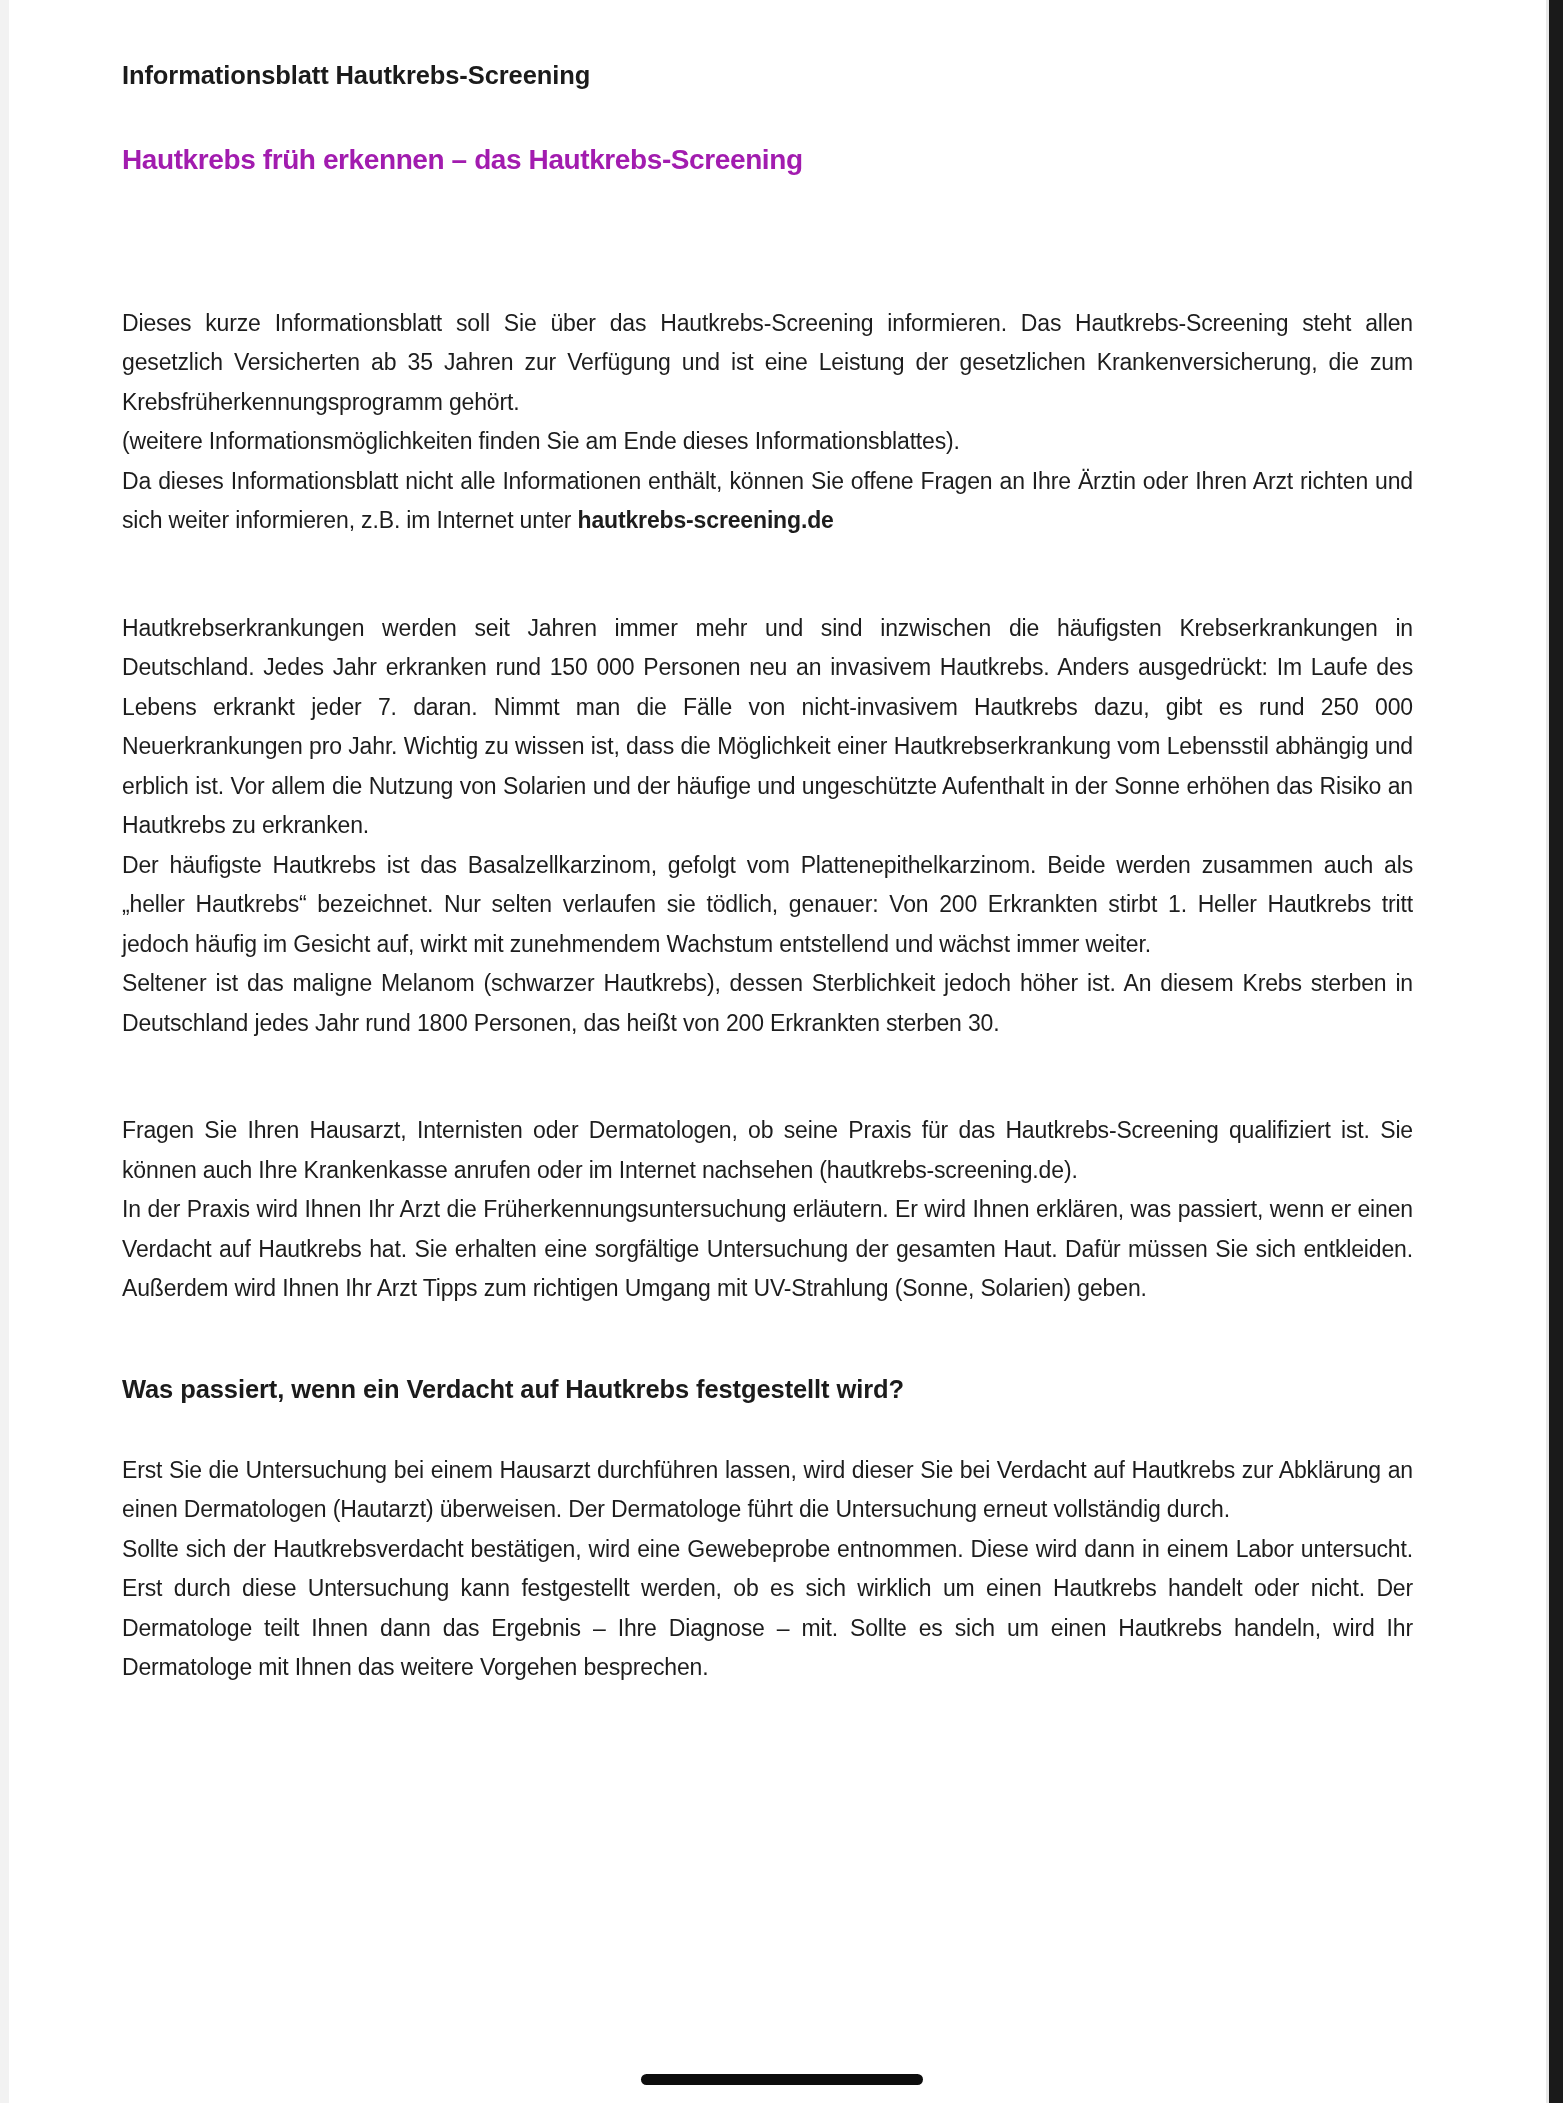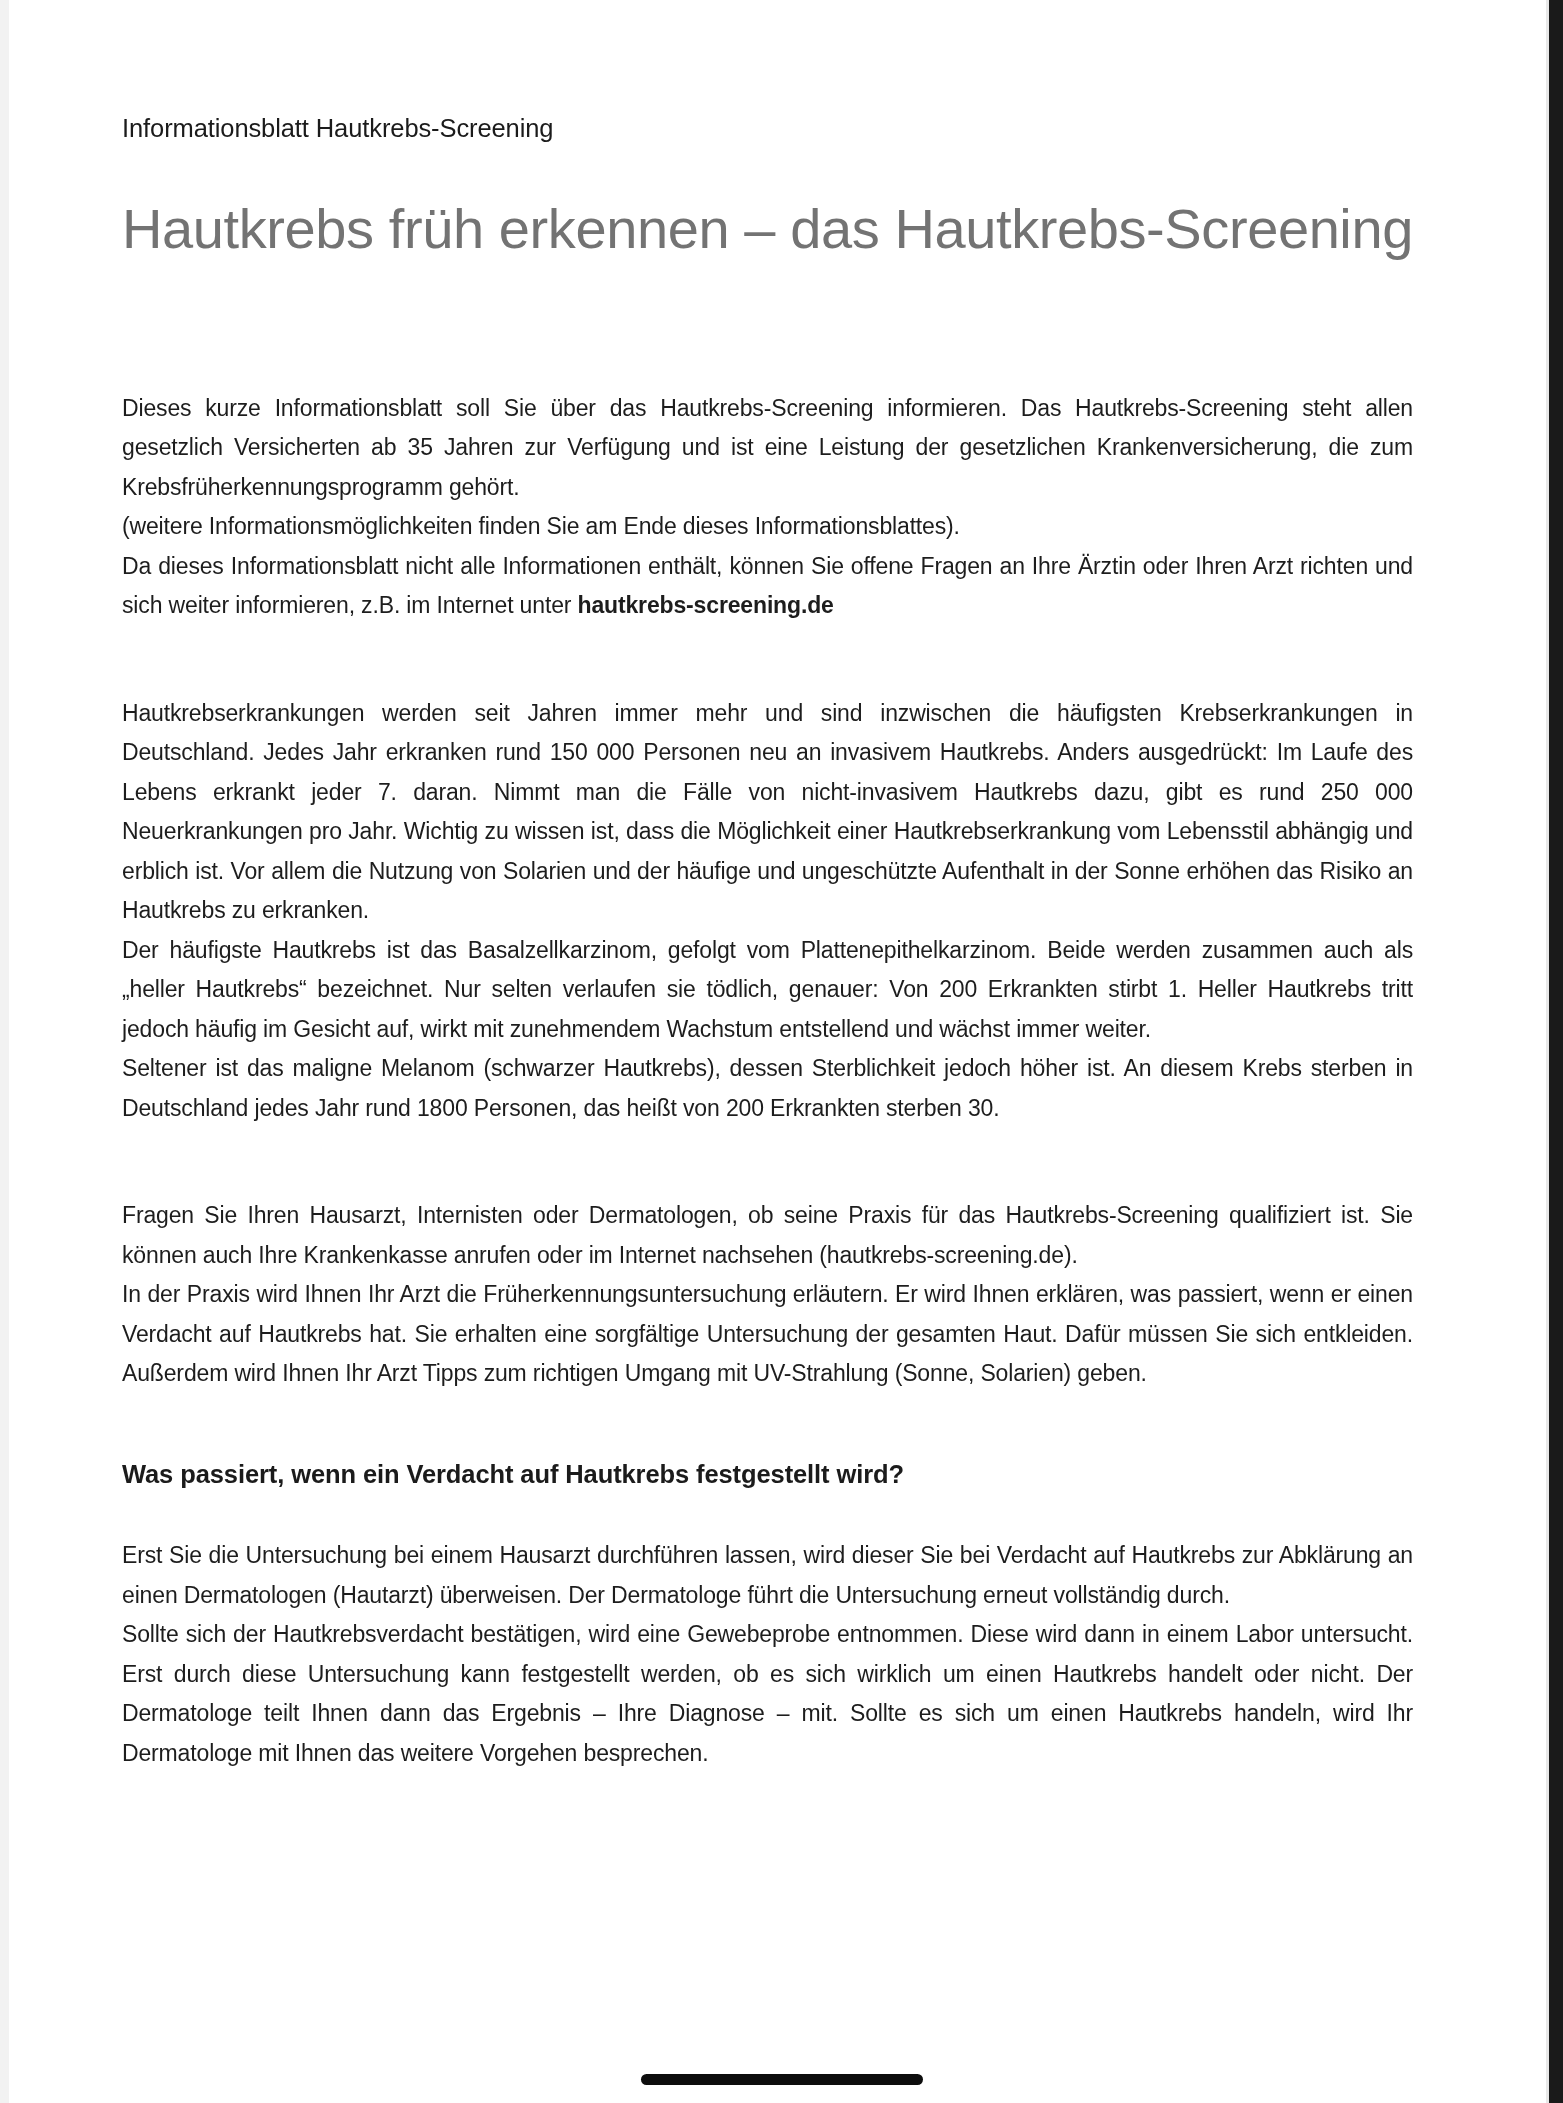--- a/index.html
+++ b/index.html
@@ -46,31 +46,31 @@
 
   .content {
     position: absolute;
     left: 113px;
     top: 0;
     width: 1291px;
   }
 
   .doc-header {
     font-size: 25.5px;
-    font-weight: normal;
+    font-weight: bold;
     color: #1b1b1b;
     letter-spacing: -0.1px;
-    padding-top: 113px;
+    padding-top: 60px;
     line-height: 1.2;
   }
 
   .doc-title {
-    font-size: 56px;
-    font-weight: normal;
-    color: #737373;
+    font-size: 28px;
+    font-weight: bold;
+    color: #a21caf;
     letter-spacing: -0.4px;
     line-height: 1.15;
     margin-top: 53px;
   }
 
   .section {
     margin: 0;
   }
 
   .section-heading {

